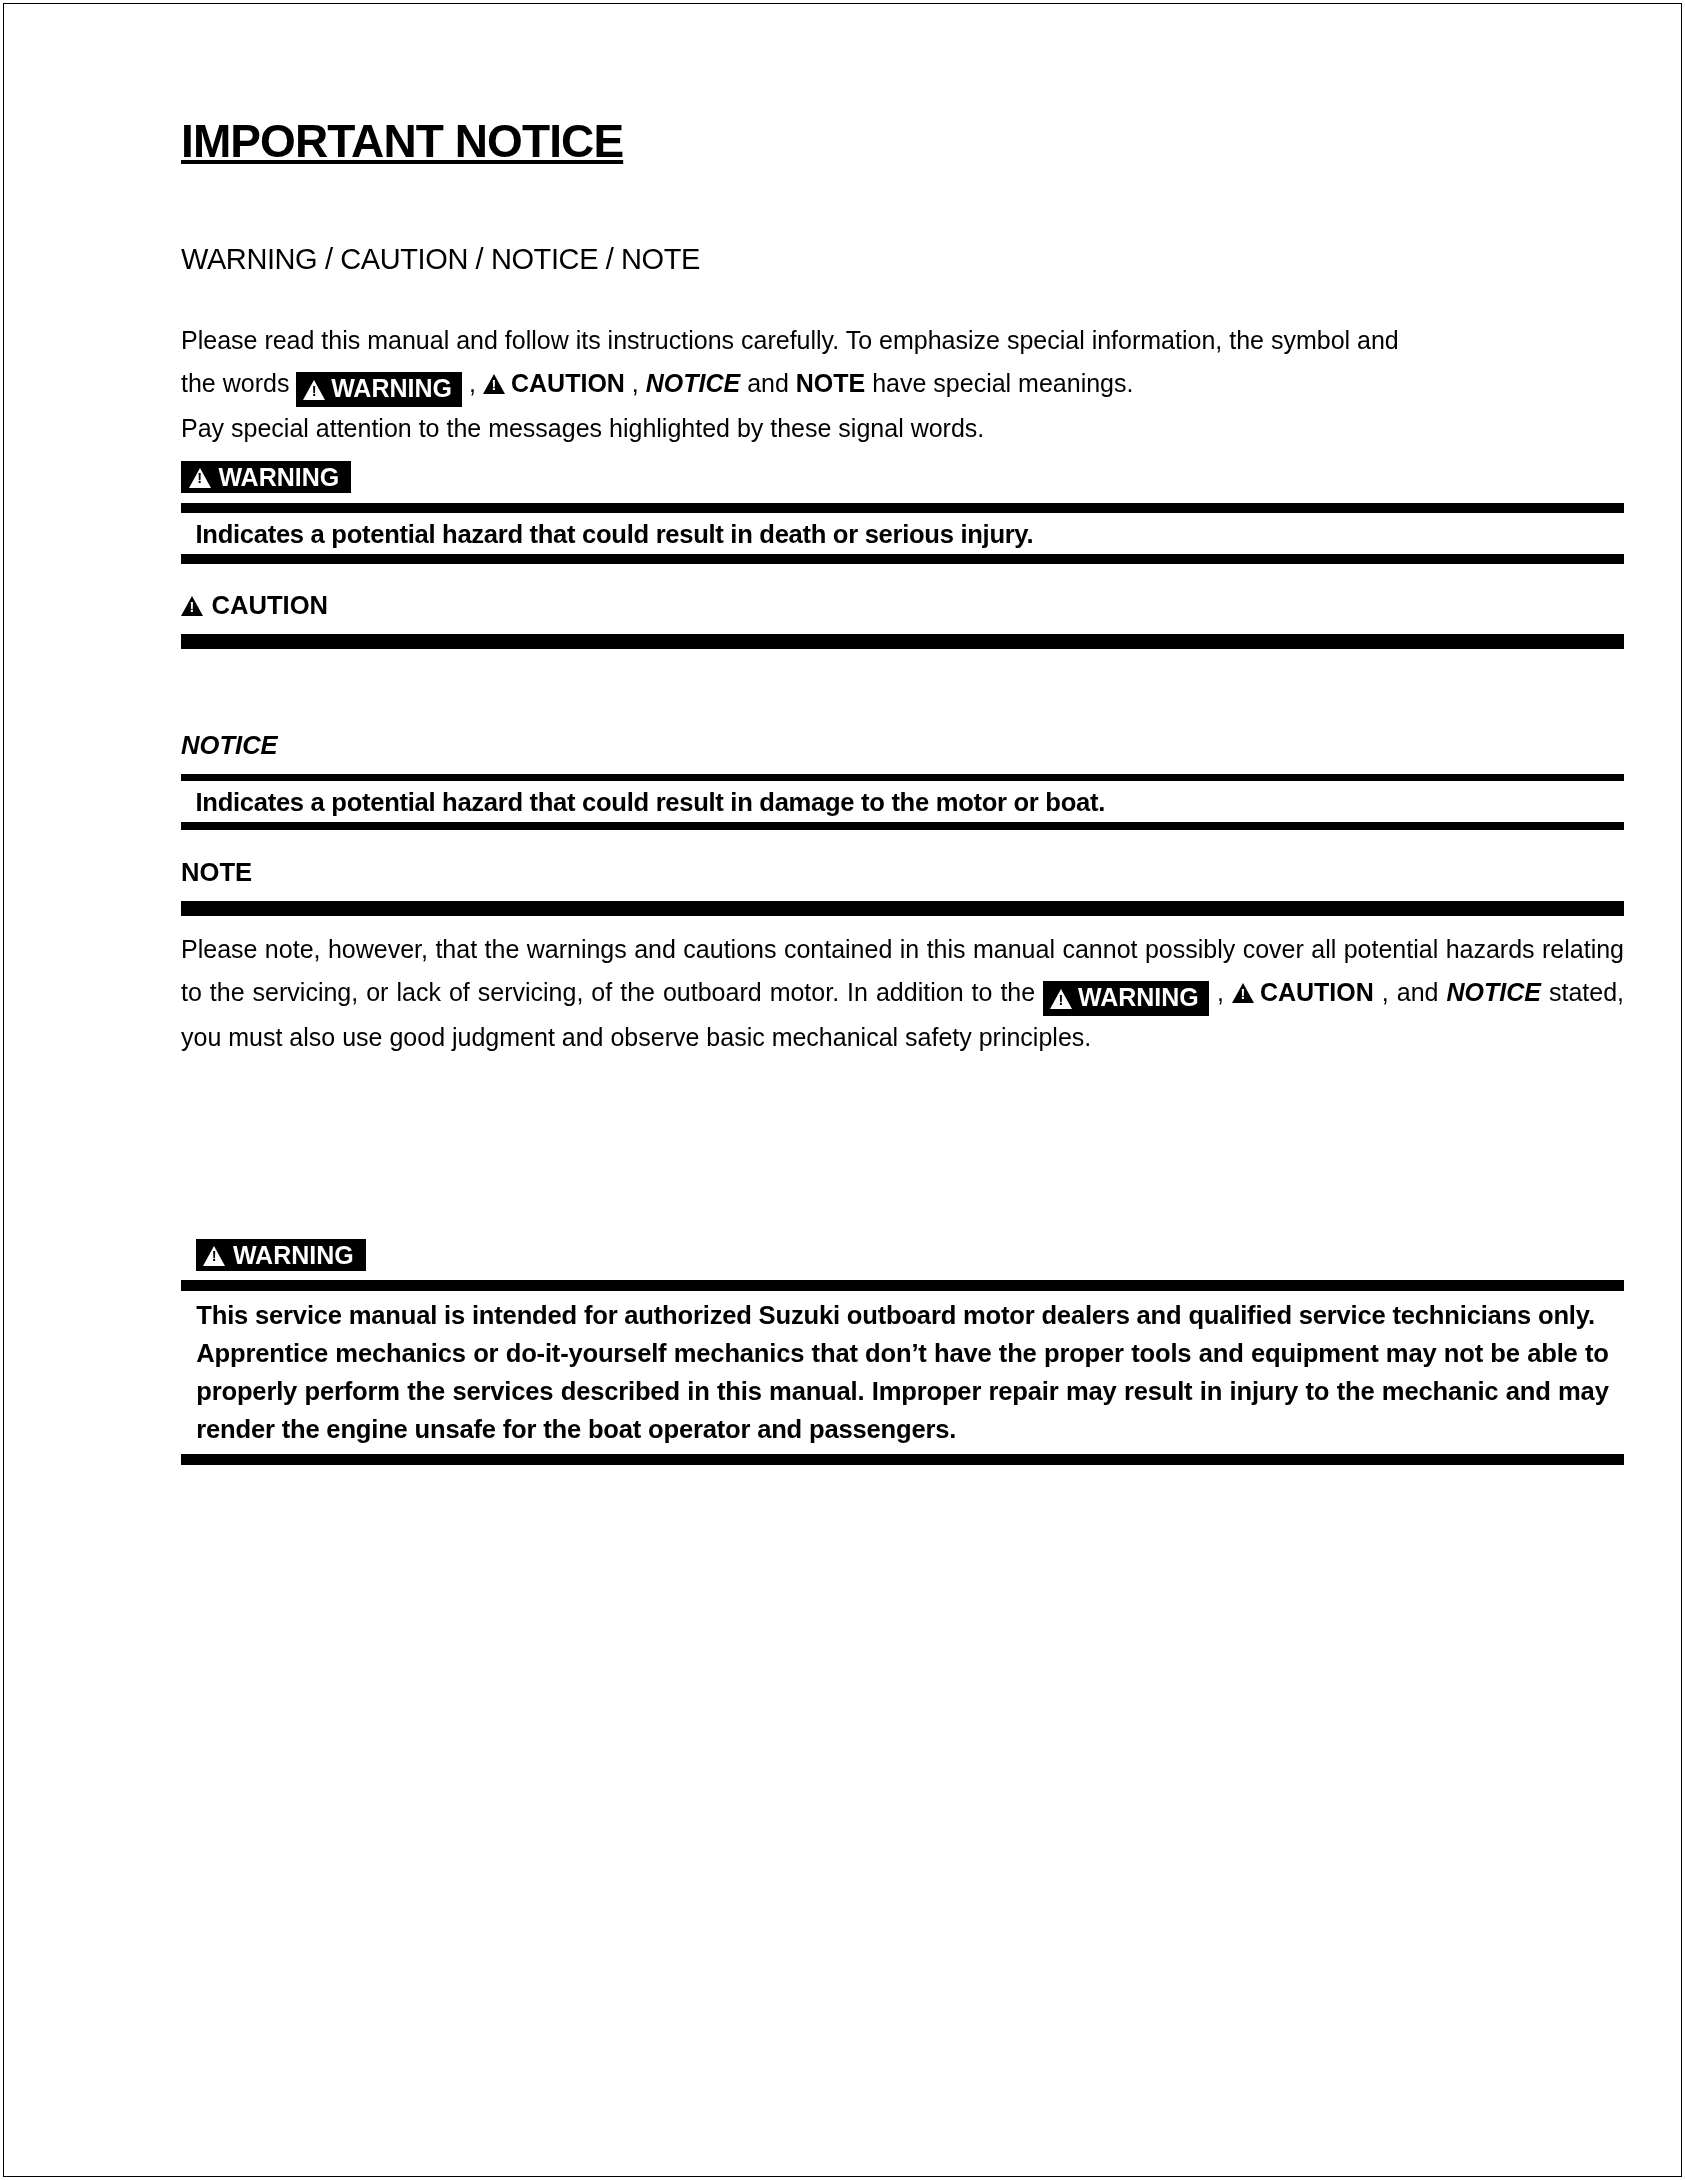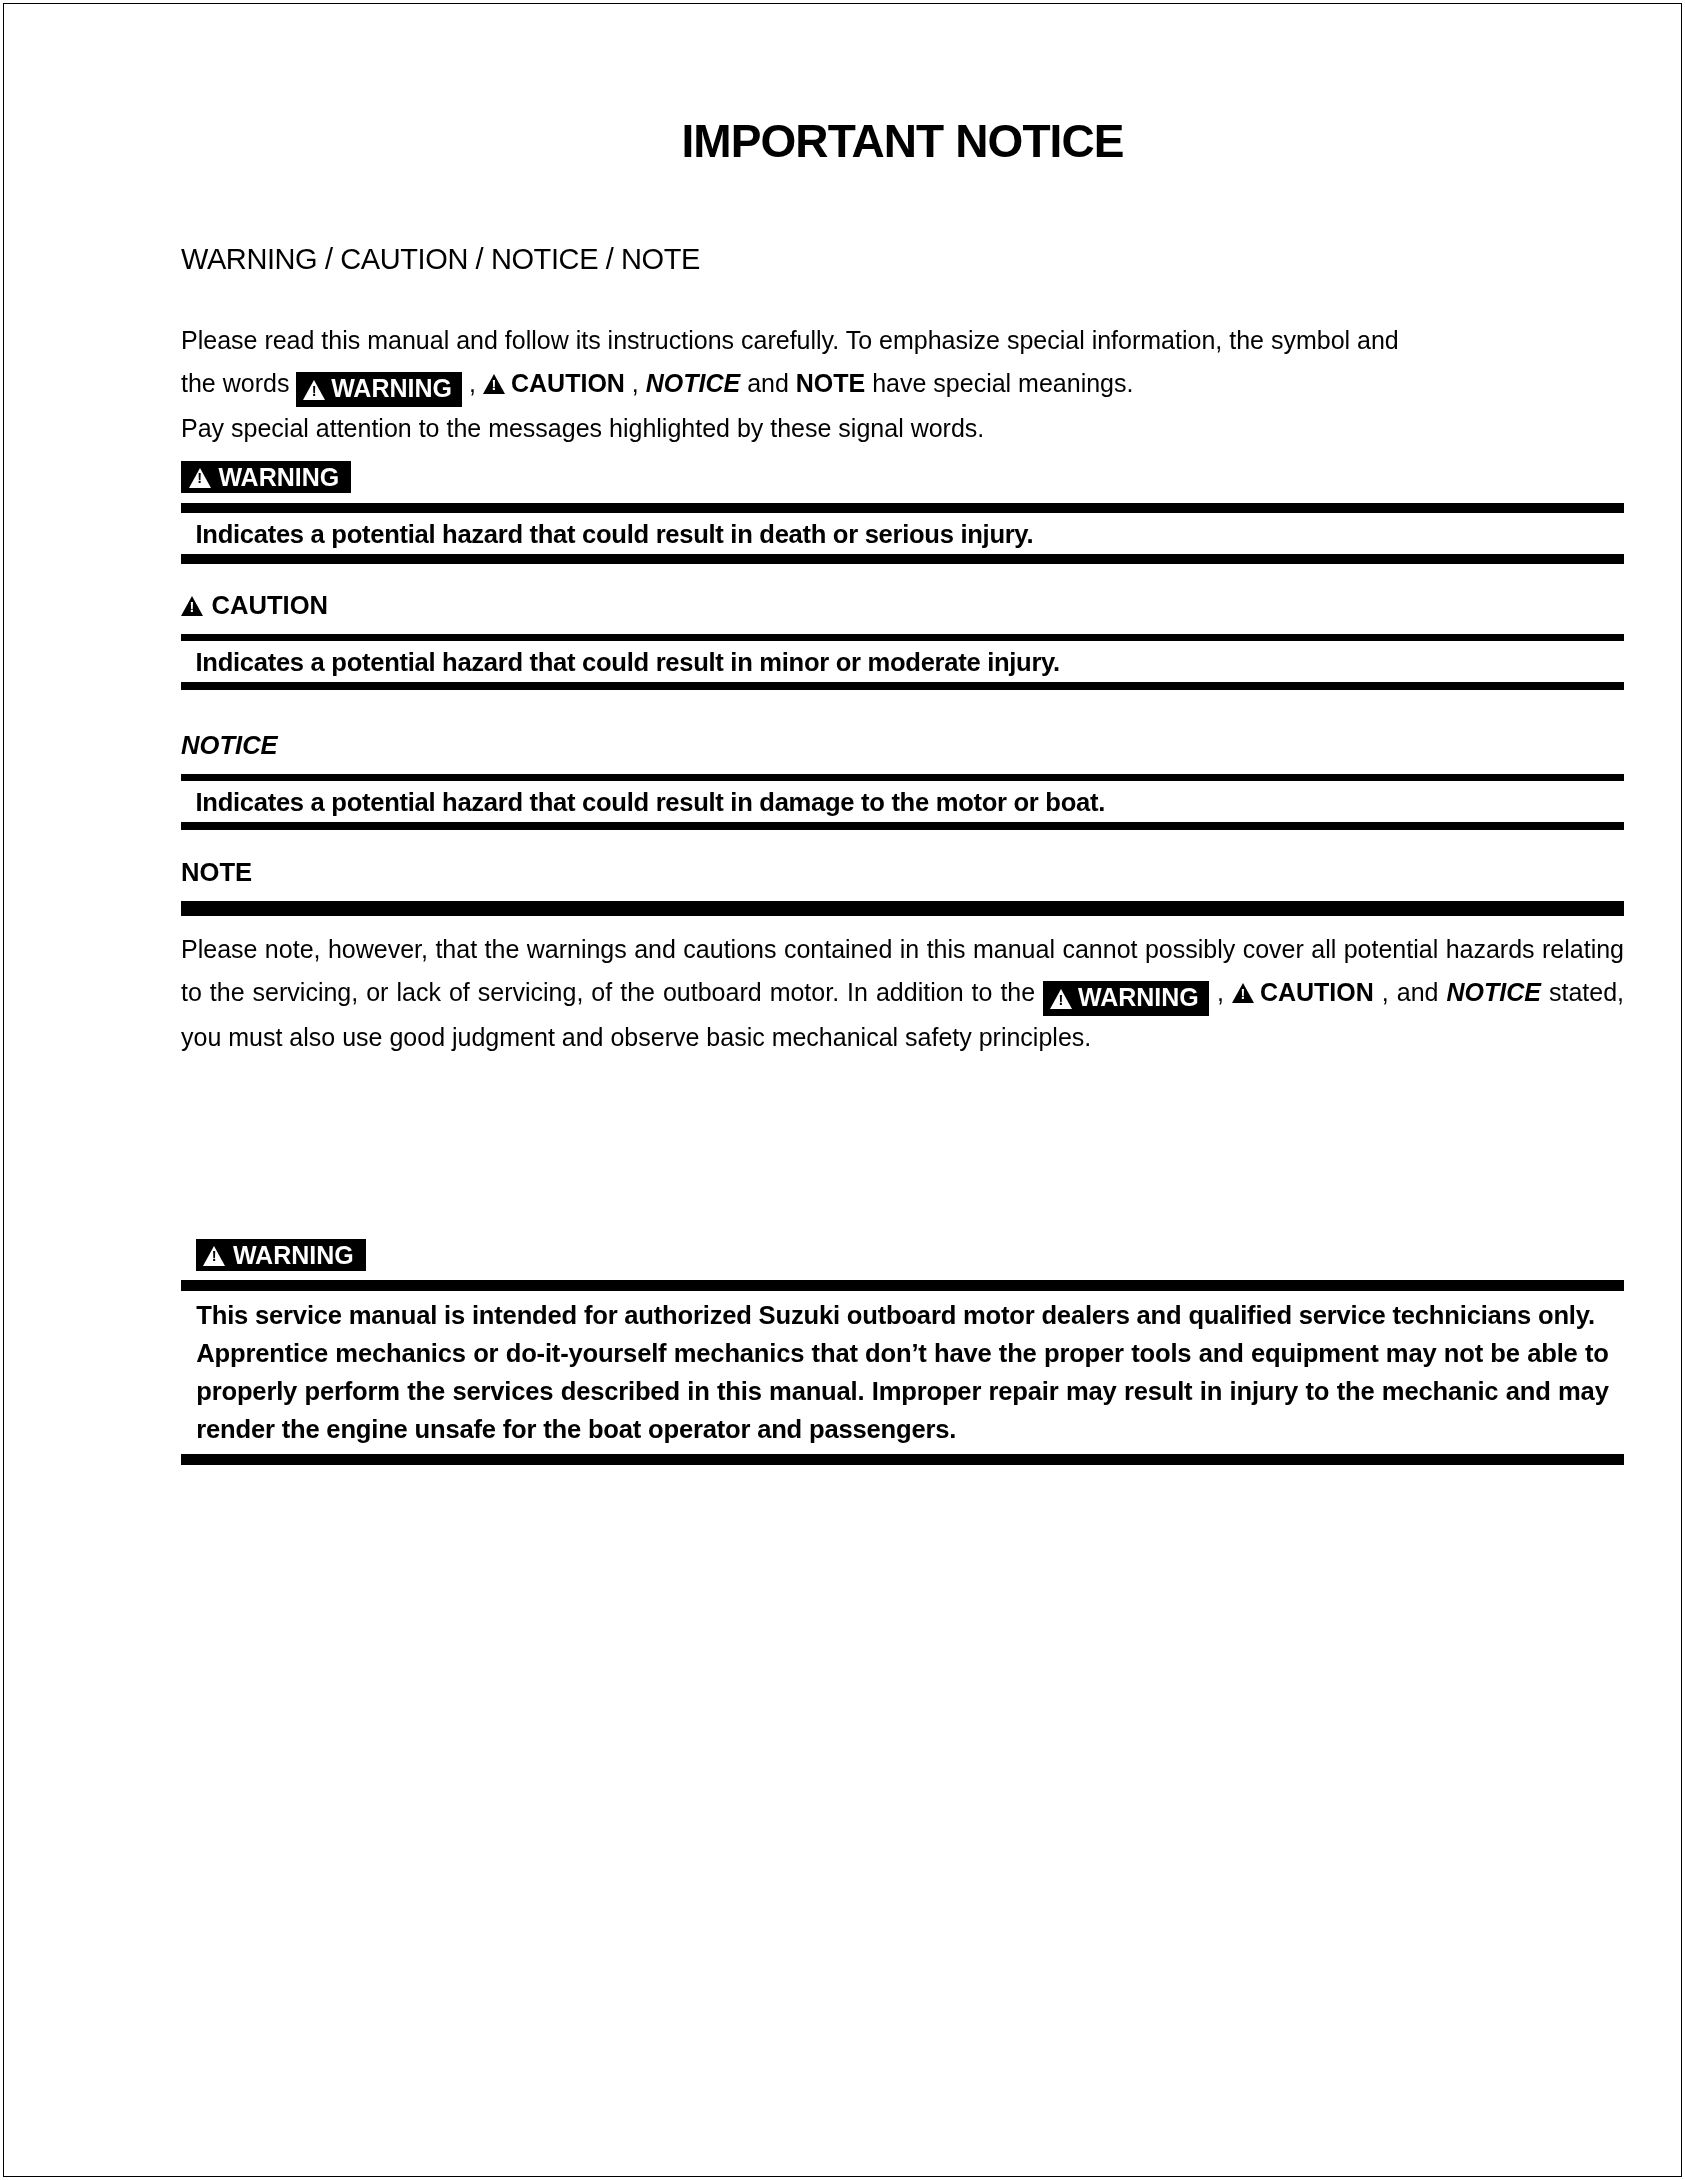--- a/index.html
+++ b/index.html
@@ -10,22 +10,23 @@
     overflow:hidden;
   }
   .page-frame{
     position:absolute;left:3.4px;top:3.4px;right:4.3px;bottom:4.3px;
     border:1.7px solid #000;pointer-events:none;
   }
   .content{position:absolute;left:181px;width:1443px;top:0;}
 
   .page-title{
     position:absolute;top:114px;left:0;right:0;
-    text-align:center;font-size:46px;font-weight:bold;letter-spacing:-0.9px;
+    font-size:46px;font-weight:bold;letter-spacing:-0.9px;
     white-space:nowrap;
+    text-decoration:underline;
   }
   .terms-heading{
     position:absolute;top:243px;left:0;
     font-size:29px;font-weight:normal;letter-spacing:-0.4px;
   }
   .intro{
     position:absolute;top:298px;left:0;right:0;
     font-size:25px;line-height:43px;margin-top:21px;
   }
 
@@ -123,21 +124,20 @@
 
   <div class="sig sig-caution">
     <div class="sig-head">
       <span class="tri">
           <s class="tri-shape"></s>
           <i class="tri-bang">!</i>
         </span>
       <span>CAUTION</span>
     </div>
     <div class="rule"></div>
-    <div class="sig-desc">Indicates a potential hazard that could result in minor or moderate injury.</div>
     <div class="rule"></div>
   </div>
 
   <div class="sig sig-notice">
     <div class="sig-head italic">
       <span>NOTICE</span>
     </div>
     <div class="rule"></div>
     <div class="sig-desc">Indicates a potential hazard that could result in damage to the motor or boat.</div>
     <div class="rule"></div>

